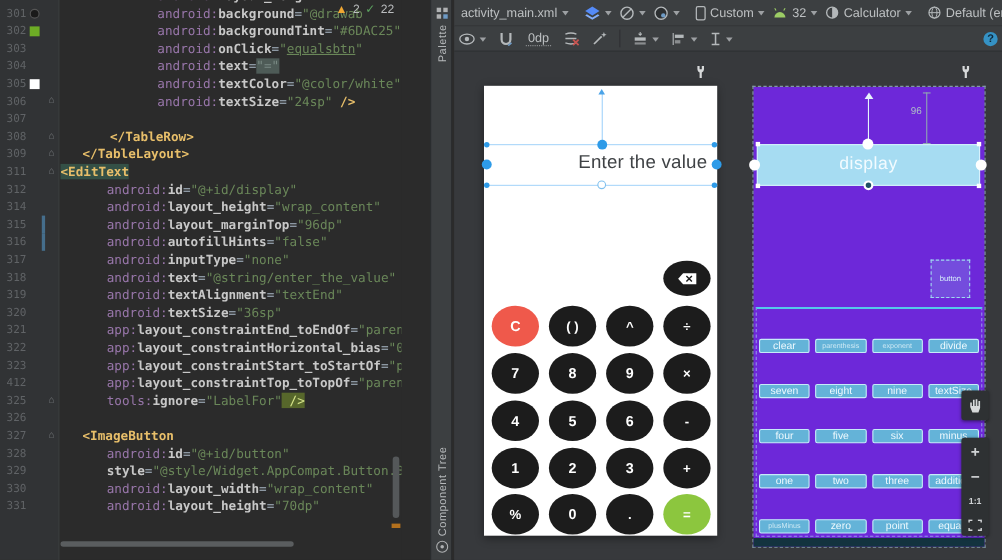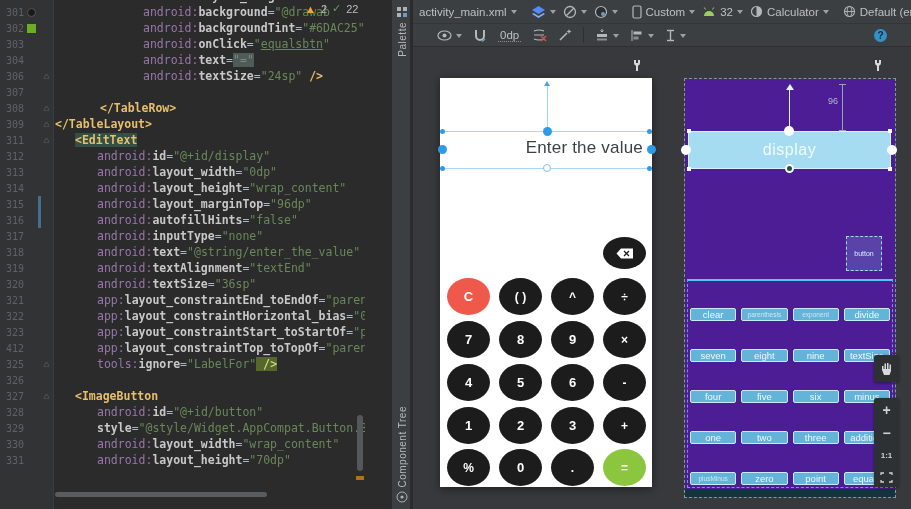--- a/index.html
+++ b/index.html
@@ -38,21 +38,21 @@
   #toolstrip { position:absolute; left:391px; top:0; width:20px; height:509px; background:#3C3F41; border-left:1px solid #2a2c2e; border-right:1px solid #2a2c2e; }
   .vtab { position:absolute; left:0; width:20px; display:flex; flex-direction:column; align-items:center; gap:4px; color:#B6B9BB; font-size:10px; cursor:default;}
   .vtab .vlabel { writing-mode:vertical-rl; transform:rotate(180deg); letter-spacing:.5px; }
   .vtab svg { flex:none; }
   #palette-tab { top:6px; }
   #ctree-tab { bottom:6px; }
   
   #design { position:absolute; left:413px; top:0; width:498px; height:509px; background:#37393C; }
   .dtb { position:absolute; left:0; width:498px; background:#3C3F41; display:flex; align-items:center; color:#BDC0C2; font-size:11.5px; }
   #dtb1 { top:0; height:24px; padding:0 6px; gap:7px; border-bottom:1px solid #333537; }
-  #dtb2 { top:24px; height:23px; padding:0 24px; gap:11px; border-bottom:1px solid #2c2e30; }
+  #dtb2 { top:24px; height:23px; padding:0 4px; gap:11px; border-bottom:1px solid #2c2e30; }
   .tbitem { display:flex; align-items:center; gap:4px; white-space:nowrap; }
   .chev { width:0; height:0; border-left:3.5px solid transparent; border-right:3.5px solid transparent; border-top:4px solid #9DA0A3; margin-top:1px;}
   .tbsep { width:1px; height:16px; background:#2e3032; }
   .spacer { flex:1; }
   #help-icon { width:13px; height:13px; border-radius:50%; background:#3592C4; color:#0e2738; font-size:10px; font-weight:bold; text-align:center; line-height:13px; }
   
   #canvas { position:absolute; left:0; top:47px; width:498px; height:462px; background:#37393C; }
   .wrench { position:absolute; color:#d7d9da; }
   
   #phone { position:absolute; left:27px; top:31px; width:212px; height:409px; background:#ffffff; box-shadow:0 2px 8px rgba(0,0,0,.45); }
@@ -61,21 +61,21 @@
   #constraint-arrow { position:absolute; left:104px; top:3px; width:0; height:0; border-left:3.5px solid transparent; border-right:3.5px solid transparent; border-bottom:5px solid #4aa3e8; }
   .h { position:absolute; background:#2E9BE8; border-radius:50%; }
   .h.big { width:9px; height:9px; }
   .h.sm { width:5px; height:5px; }
   .h.hollow { background:#fff; border:1.5px solid #7fc0ee; width:8px; height:8px; }
   #hint { position:absolute; right:9px; top:60px; font-size:17px; color:#3F4245; letter-spacing:.2px; }
   .key { position:absolute; width:43px; height:37px; border-radius:50%; background:#1C1C1C; color:#fff;
          display:flex; align-items:center; justify-content:center; font-size:13px; font-weight:bold;
          font-family:"Liberation Sans",sans-serif; }
   
-  #bp { position:absolute; left:272px; top:32px; width:210px; height:418px; background:#4c1d95; outline:1px dashed rgba(190,230,247,.55); }
+  #bp { position:absolute; left:272px; top:32px; width:210px; height:418px; background:#6d28d9; outline:1px dashed rgba(190,230,247,.55); }
   #bp-display { position:absolute; left:3px; top:52px; width:203px; height:38px; background:#A6DCF2; border:1px solid #D6F1FC;
                 display:flex; align-items:center; justify-content:center; color:#F2FBFF; font-size:16px; letter-spacing:.5px; }
   .bph { position:absolute; background:#fff; border-radius:50%; }
   .bph.big { width:10px; height:10px; }
   .bph.hollow { width:9px; height:9px; background:#1E5064; border:2px solid #fff; }
   .bph.sq { width:4px; height:4px; border-radius:0; }
   #bp-arrow-line { position:absolute; left:104px; top:8px; width:1px; height:44px; background:#E6F4FA; }
   #bp-arrow-head { position:absolute; left:101px; top:5px; width:0; height:0; border-left:4px solid transparent; border-right:4px solid transparent; border-bottom:6px solid #E6F4FA; }
   #bp-dim-line { position:absolute; left:157px; top:5px; width:1px; height:47px; background:#8FA7B2; }
   #bp-dim-line:before, #bp-dim-line:after { content:""; position:absolute; left:-3px; width:7px; height:1px; background:#8FA7B2; }
@@ -105,27 +105,27 @@
 <div id="root">
 
   <div id="editor">
     <div id="gutterbg"></div>
     <div id="lines">
         <div class="line"><span class="codetext" style="padding-left:88px"><span class="ns">android:</span><span class="at">layout_weight</span><span class="eq">=</span><span class="v">"1"</span></span></div>
         <div class="line"><span class="lnum">301</span><span class="chip black"></span><span class="codetext" style="padding-left:88px"><span class="ns">android:</span><span class="at">background</span><span class="eq">=</span><span class="v">"@drawab</span></span></div>
         <div class="line"><span class="lnum">302</span><span class="chip green"></span><span class="codetext" style="padding-left:88px"><span class="ns">android:</span><span class="at">backgroundTint</span><span class="eq">=</span><span class="v">"#6DAC25"</span></span></div>
         <div class="line"><span class="lnum">303</span><span class="codetext" style="padding-left:88px"><span class="ns">android:</span><span class="at">onClick</span><span class="eq">=</span><span class="v">"</span><span class="lk">equalsbtn</span><span class="v">"</span></span></div>
         <div class="line"><span class="lnum">304</span><span class="codetext" style="padding-left:88px"><span class="ns">android:</span><span class="at">text</span><span class="eq">=</span><span class="vh">"="</span></span></div>
+        <div class="line"><span class="lnum">305</span><span class="chip white"></span><span class="codetext" style="padding-left:88px"><span class="ns">android:</span><span class="at">textColor</span><span class="eq">=</span><span class="v">"@color/white"</span></span></div>
         <div class="line"><span class="lnum">306</span><span class="fold">⌂</span><span class="codetext" style="padding-left:88px"><span class="ns">android:</span><span class="at">textSize</span><span class="eq">=</span><span class="v">"24sp"</span><span class="tag"> /&gt;</span></span></div>
         <div class="line"><span class="lnum">307</span><span class="codetext" style="padding-left:0px"></span></div>
         <div class="line"><span class="lnum">308</span><span class="fold">⌂</span><span class="codetext" style="padding-left:45px"><span class="tag">&lt;/TableRow&gt;</span></span></div>
-        <div class="line"><span class="lnum">309</span><span class="fold">⌂</span><span class="codetext" style=""><span class="tag">&lt;/TableLayout&gt;</span></span></div>
-        <div class="line"><span class="lnum">311</span><span class="fold">⌂</span><span class="codetext" style="padding-left:20px"><span class="th">&lt;EditText</span></span></div>
+        <div class="line"><span class="lnum">309</span><span class="fold">⌂</span><span class="codetext" style="padding-left:20px"><span class="tag">&lt;/TableLayout&gt;</span></span></div>
+        <div class="line"><span class="lnum">311</span><span class="fold">⌂</span><span class="codetext" style=""><span class="th">&lt;EditText</span></span></div>
         <div class="line"><span class="lnum">312</span><span class="codetext" style="padding-left:42px"><span class="ns">android:</span><span class="at">id</span><span class="eq">=</span><span class="v">"@+id/display"</span></span></div>
-        <div class="line"><span class="lnum">313</span><span class="codetext" style="padding-left:42px"><span class="ns">android:</span><span class="at">layout_width</span><span class="eq">=</span><span class="v">"0dp"</span></span></div>
         <div class="line"><span class="lnum">314</span><span class="codetext" style="padding-left:42px"><span class="ns">android:</span><span class="at">layout_height</span><span class="eq">=</span><span class="v">"wrap_content"</span></span></div>
         <div class="line"><span class="lnum">315</span><span class="vcsbar"></span><span class="codetext" style="padding-left:42px"><span class="ns">android:</span><span class="at">layout_marginTop</span><span class="eq">=</span><span class="v">"96dp"</span></span></div>
         <div class="line"><span class="lnum">316</span><span class="vcsbar"></span><span class="codetext" style="padding-left:42px"><span class="ns">android:</span><span class="at">autofillHints</span><span class="eq">=</span><span class="v">"false"</span></span></div>
         <div class="line"><span class="lnum">317</span><span class="codetext" style="padding-left:42px"><span class="ns">android:</span><span class="at">inputType</span><span class="eq">=</span><span class="v">"none"</span></span></div>
         <div class="line"><span class="lnum">318</span><span class="codetext" style="padding-left:42px"><span class="ns">android:</span><span class="at">text</span><span class="eq">=</span><span class="v">"@string/enter_the_value"</span></span></div>
         <div class="line"><span class="lnum">319</span><span class="codetext" style="padding-left:42px"><span class="ns">android:</span><span class="at">textAlignment</span><span class="eq">=</span><span class="v">"textEnd"</span></span></div>
         <div class="line"><span class="lnum">320</span><span class="codetext" style="padding-left:42px"><span class="ns">android:</span><span class="at">textSize</span><span class="eq">=</span><span class="v">"36sp"</span></span></div>
         <div class="line"><span class="lnum">321</span><span class="codetext" style="padding-left:42px"><span class="ns">app:</span><span class="at">layout_constraintEnd_toEndOf</span><span class="eq">=</span><span class="v">"parent"</span></span></div>
         <div class="line"><span class="lnum">322</span><span class="codetext" style="padding-left:42px"><span class="ns">app:</span><span class="at">layout_constraintHorizontal_bias</span><span class="eq">=</span><span class="v">"0.0"</span></span></div>
         <div class="line"><span class="lnum">323</span><span class="codetext" style="padding-left:42px"><span class="ns">app:</span><span class="at">layout_constraintStart_toStartOf</span><span class="eq">=</span><span class="v">"parent"</span></span></div>

